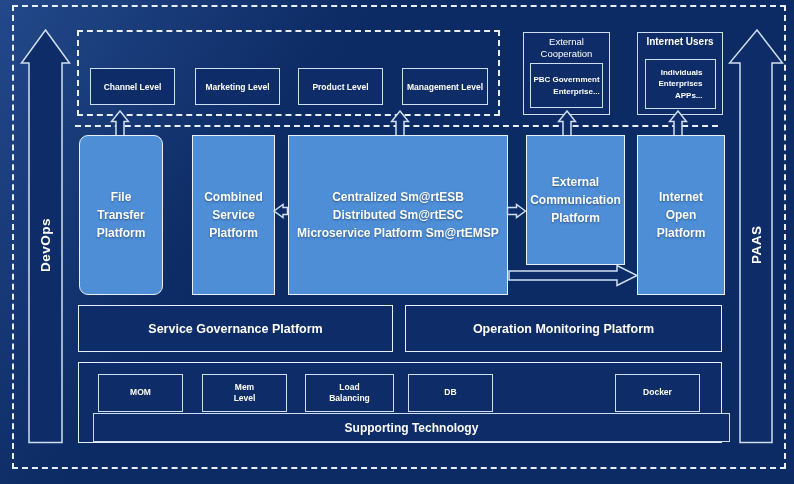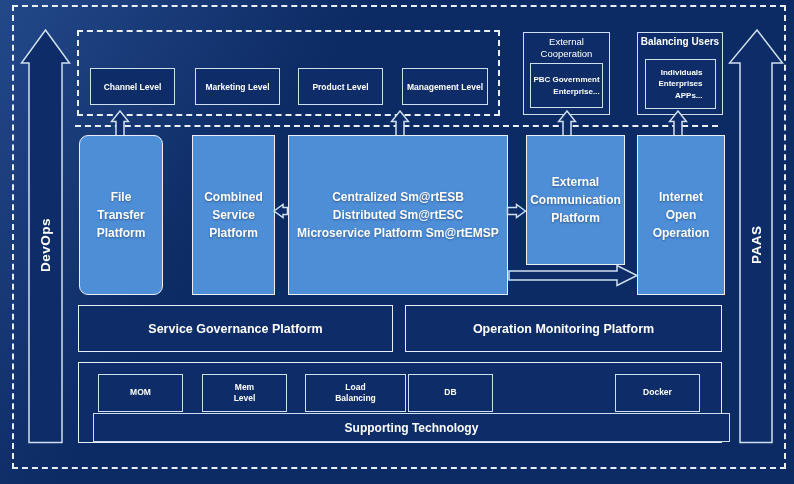--- a/index.html
+++ b/index.html
@@ -63,21 +63,21 @@
   <div class="abs darkbox lvl" style="left:402px;top:68px;width:86px;height:37px;">Management Level</div>
 
   <div class="abs darkbox titlebox" style="left:523px;top:32px;width:87px;height:83px;">
     <div class="ttl">External
 Cooperation</div>
     <div class="innerbox" style="left:6px;right:6px;top:30px;bottom:6px;">PBC Government
 Enterprise...</div>
   </div>
 
   <div class="abs darkbox titlebox" style="left:637px;top:32px;width:86px;height:83px;">
-    <div class="ttl bold">Balancing Users</div>
+    <div class="ttl bold">Internet Users</div>
     <div class="innerbox" style="left:7px;right:6px;top:26px;bottom:5px;">Individuals
 Enterprises
 APPs...</div>
   </div>
 
   <div class="abs divider" style="left:75px;top:125px;width:643px;"></div>
 
   <svg class="abs" style="left:110px;top:110px;" width="20" height="27" viewBox="0 0 20 27">
     <polygon class="arr" points="10,1 18.5,11.5 14,11.5 14,26 6,26 6,11.5 1.5,11.5"></polygon>
     </svg>
@@ -98,38 +98,38 @@
 Service
 Platform</div>
   <div class="abs platform" style="left:288px;top:135px;width:220px;height:160px;">Centralized Sm@rtESB
 Distributed Sm@rtESC
 Microservice Platform Sm@rtEMSP</div>
   <div class="abs platform" style="left:526px;top:135px;width:99px;height:130px;">External
 Communication
 Platform</div>
   <div class="abs platform" style="left:637px;top:135px;width:88px;height:160px;">Internet
 Open
-Operation</div>
+Platform</div>
 
   <svg class="abs" style="left:273px;top:203px;" width="16" height="16" viewBox="0 0 16 16">
     <polygon class="arr" points="1,8 10,1.5 10,4.5 14.5,4.5 14.5,11.5 10,11.5 10,14.5"></polygon>
     </svg>
   <svg class="abs" style="left:506px;top:203px;" width="21" height="16" viewBox="0 0 21 16">
     <polygon class="arr" points="19.5,8 10.5,1.5 10.5,4.5 1.5,4.5 1.5,11.5 10.5,11.5 10.5,14.5"></polygon>
     </svg>
   <svg class="abs" style="left:508px;top:264px;" width="131" height="23" viewBox="0 0 131 23">
     <polygon class="arr" points="1,7 109,7 109,1.5 129,11.5 109,21.5 109,16 1,16"></polygon>
     </svg>
 
   <div class="abs darkbox bigbar" style="left:78px;top:305px;width:315px;height:47px;border-color:var(--border-bright);">Service Governance Platform</div>
   <div class="abs darkbox bigbar" style="left:405px;top:305px;width:317px;height:47px;border-color:var(--border-bright);">Operation Monitoring Platform</div>
 
   <div class="abs darkbox" style="left:78px;top:362px;width:644px;height:81px;border-color:var(--border-bright);"></div>
   <div class="abs darkbox tech" style="left:98px;top:374px;width:85px;height:38px;">MOM</div>
   <div class="abs darkbox tech" style="left:202px;top:374px;width:85px;height:38px;">Mem
 Level</div>
-  <div class="abs darkbox tech" style="left:305px;top:374px;width:101px;height:38px;">Load
+  <div class="abs darkbox tech" style="left:305px;top:374px;width:89px;height:38px;">Load
 Balancing</div>
   <div class="abs darkbox tech" style="left:408px;top:374px;width:85px;height:38px;">DB</div>
   <div class="abs darkbox tech" style="left:615px;top:374px;width:85px;height:38px;">Docker</div>
   <div class="abs darkbox bigbar" style="left:93px;top:413px;width:637px;height:29px;font-size:12px;">Supporting Technology</div>
 
 </div>
 
 </body></html>

